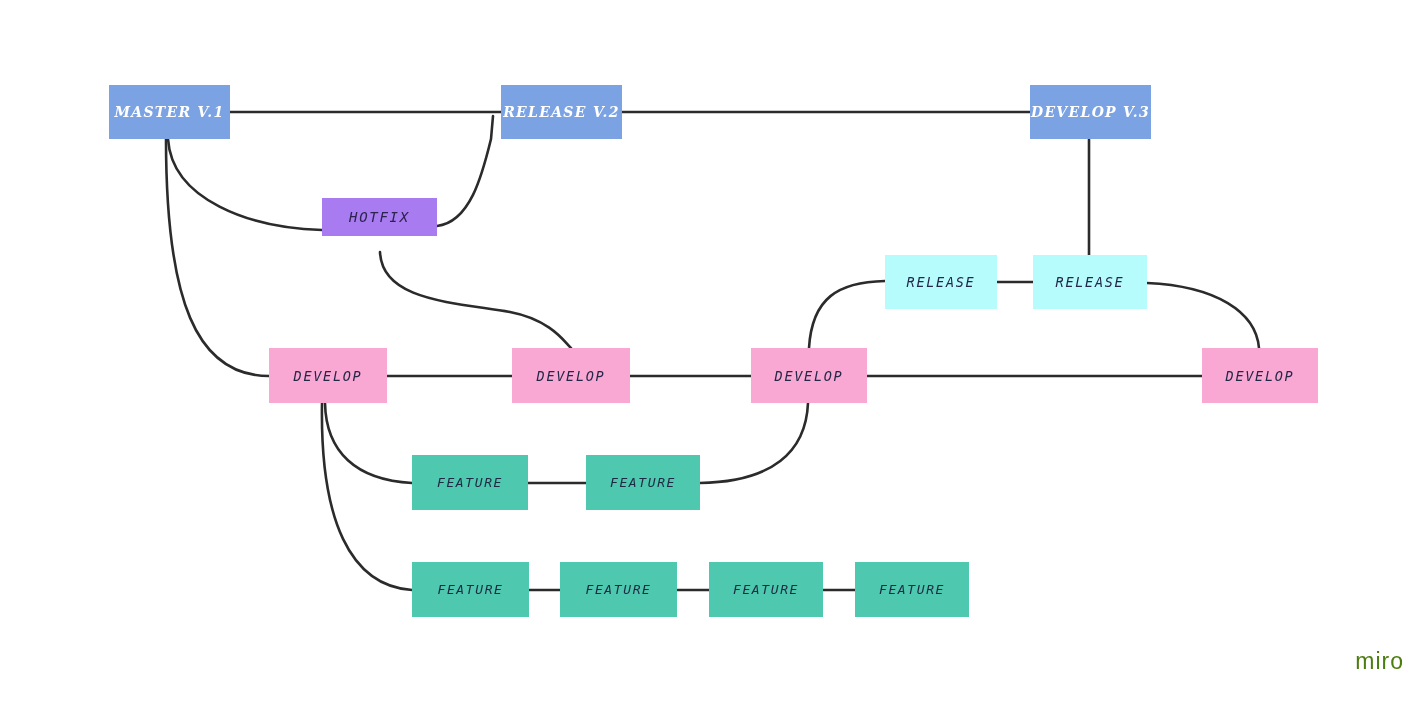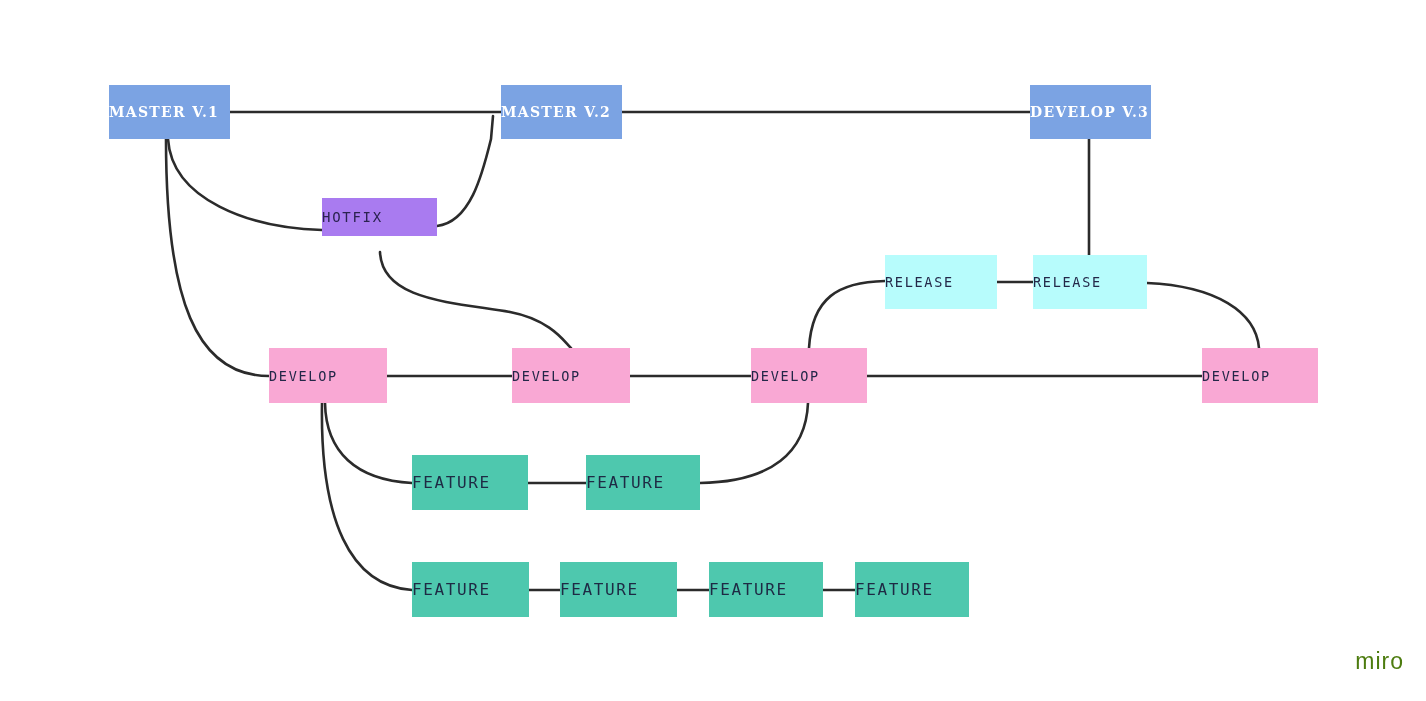--- a/index.html
+++ b/index.html
@@ -22,24 +22,26 @@
     left: 0;
     top: 0;
     width: 1426px;
     height: 701px;
     pointer-events: none;
   }
   .node {
     position: absolute;
     display: flex;
     align-items: center;
+    justify-content: center;
     box-sizing: border-box;
     letter-spacing: 1.6px;
     white-space: nowrap;
     z-index: 2;
+    font-style: italic;
   }
   .node-master {
     background: #7ba3e3;
     color: #ffffff;
     font-family: "DejaVu Serif", serif;
     font-weight: 700;
     font-size: 14px;
     letter-spacing: 1.3px;
   }
   .node-hotfix {
@@ -64,21 +66,21 @@
     font-family: "DejaVu Sans Mono", monospace;
     font-weight: 400;
     font-size: 13.5px;
     letter-spacing: 1.7px;
   }
   .node-feature {
     background: #4ec8ae;
     color: #1e2a44;
     font-family: "DejaVu Sans Mono", monospace;
     font-weight: 400;
-    font-size: 16px;
+    font-size: 13px;
     letter-spacing: 1.6px;
   }
   #watermark {
     position: absolute;
     right: 22px;
     bottom: 26px;
     font-family: "Liberation Sans", sans-serif;
     font-size: 23px;
     letter-spacing: 1px;
     color: #4d7c0f;
@@ -112,21 +114,21 @@
       <path d="M 997 282 L 1033 282" fill="none" stroke="#2b2b2b" stroke-width="2.6" stroke-linecap="round"></path>
       <path d="M 1089 139 L 1089 255" fill="none" stroke="#2b2b2b" stroke-width="2.6" stroke-linecap="round"></path>
       <path d="M 1147 283 C 1216 286 1256 312 1259 348" fill="none" stroke="#2b2b2b" stroke-width="2.6" stroke-linecap="round"></path>
     </svg>
 
   <div id="nodes-layer">
       <div class="node node-master" style="left: 109px; top: 85px; width: 121px; height: 54px;">
         <span>MASTER V.1</span>
       </div>
       <div class="node node-master" style="left: 501px; top: 85px; width: 121px; height: 54px;">
-        <span>MASTER V.2</span>
+        <span>RELEASE V.2</span>
       </div>
       <div class="node node-master" style="left: 1030px; top: 85px; width: 121px; height: 54px;">
         <span>DEVELOP V.3</span>
       </div>
       <div class="node node-hotfix" style="left: 322px; top: 198px; width: 115px; height: 38px;">
         <span>HOTFIX</span>
       </div>
       <div class="node node-release" style="left: 885px; top: 255px; width: 112px; height: 54px;">
         <span>RELEASE</span>
       </div>

